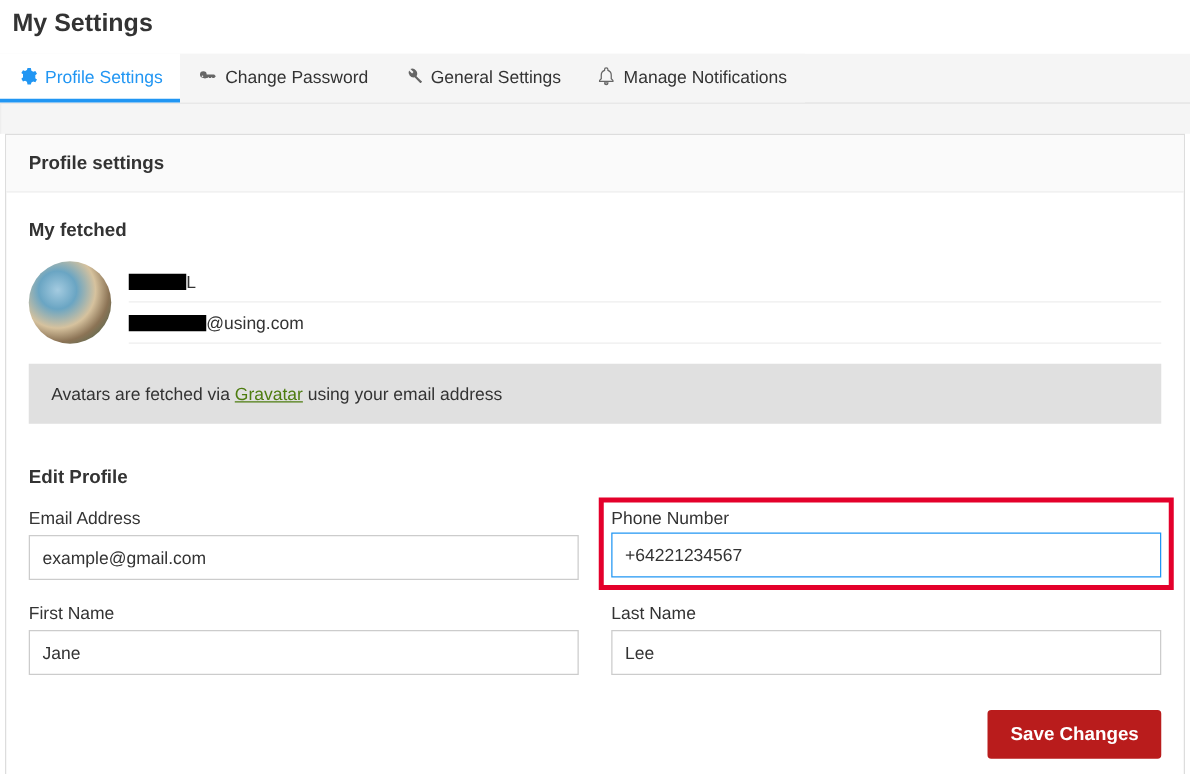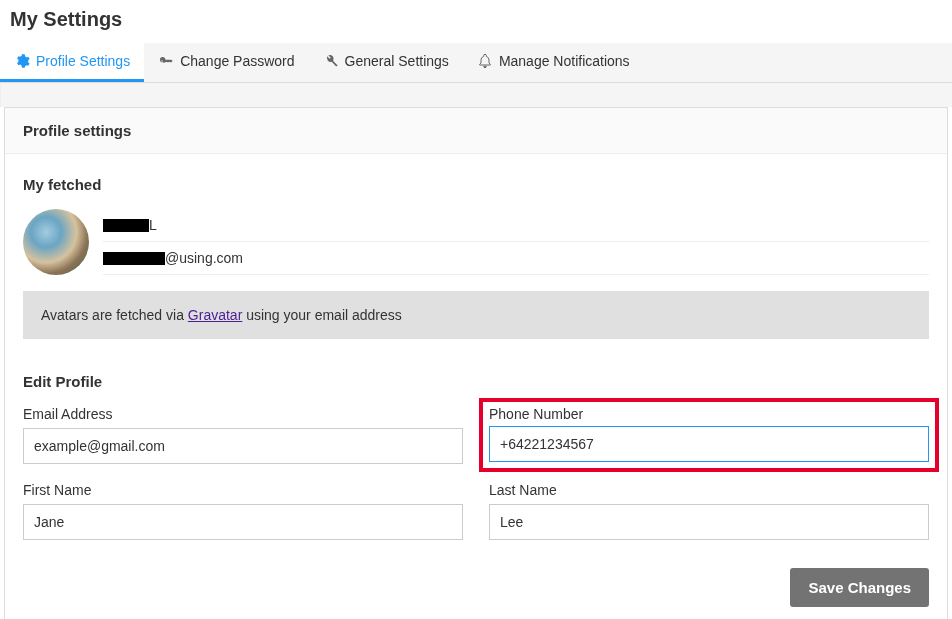--- a/index.html
+++ b/index.html
@@ -90,21 +90,21 @@
       display: inline-block;
       height: 13px;
     }
     .info-banner {
       background: #e0e0e0;
       padding: 16px 18px;
       font-size: 14px;
       color: #333;
       margin-top: 12px;
     }
-    .info-banner a { color: #4c1d95; text-decoration: underline; }
+    .info-banner a { color: #4d7c0f; text-decoration: underline; }
     .edit-section { margin-top: 34px; }
     .form-grid {
       display: grid;
       grid-template-columns: 1fr 1fr;
       gap: 18px 26px;
       margin-top: 10px;
     }
     .form-field label {
       display: block;
       font-size: 14px;
@@ -127,21 +127,21 @@
     .highlight-box label { margin-bottom: 4px; }
     .highlight-box input {
       border: 1px solid #2196f3;
     }
     .button-row {
       display: flex;
       justify-content: flex-end;
       margin-top: 28px;
     }
     .btn-primary {
-      background: #737373;
+      background: #b91c1c;
       color: #fff;
       border: none;
       padding: 11px 18px;
       font-size: 15px;
       font-weight: 600;
       cursor: pointer;
       border-radius: 3px;
     }
   </style>
 </head>

